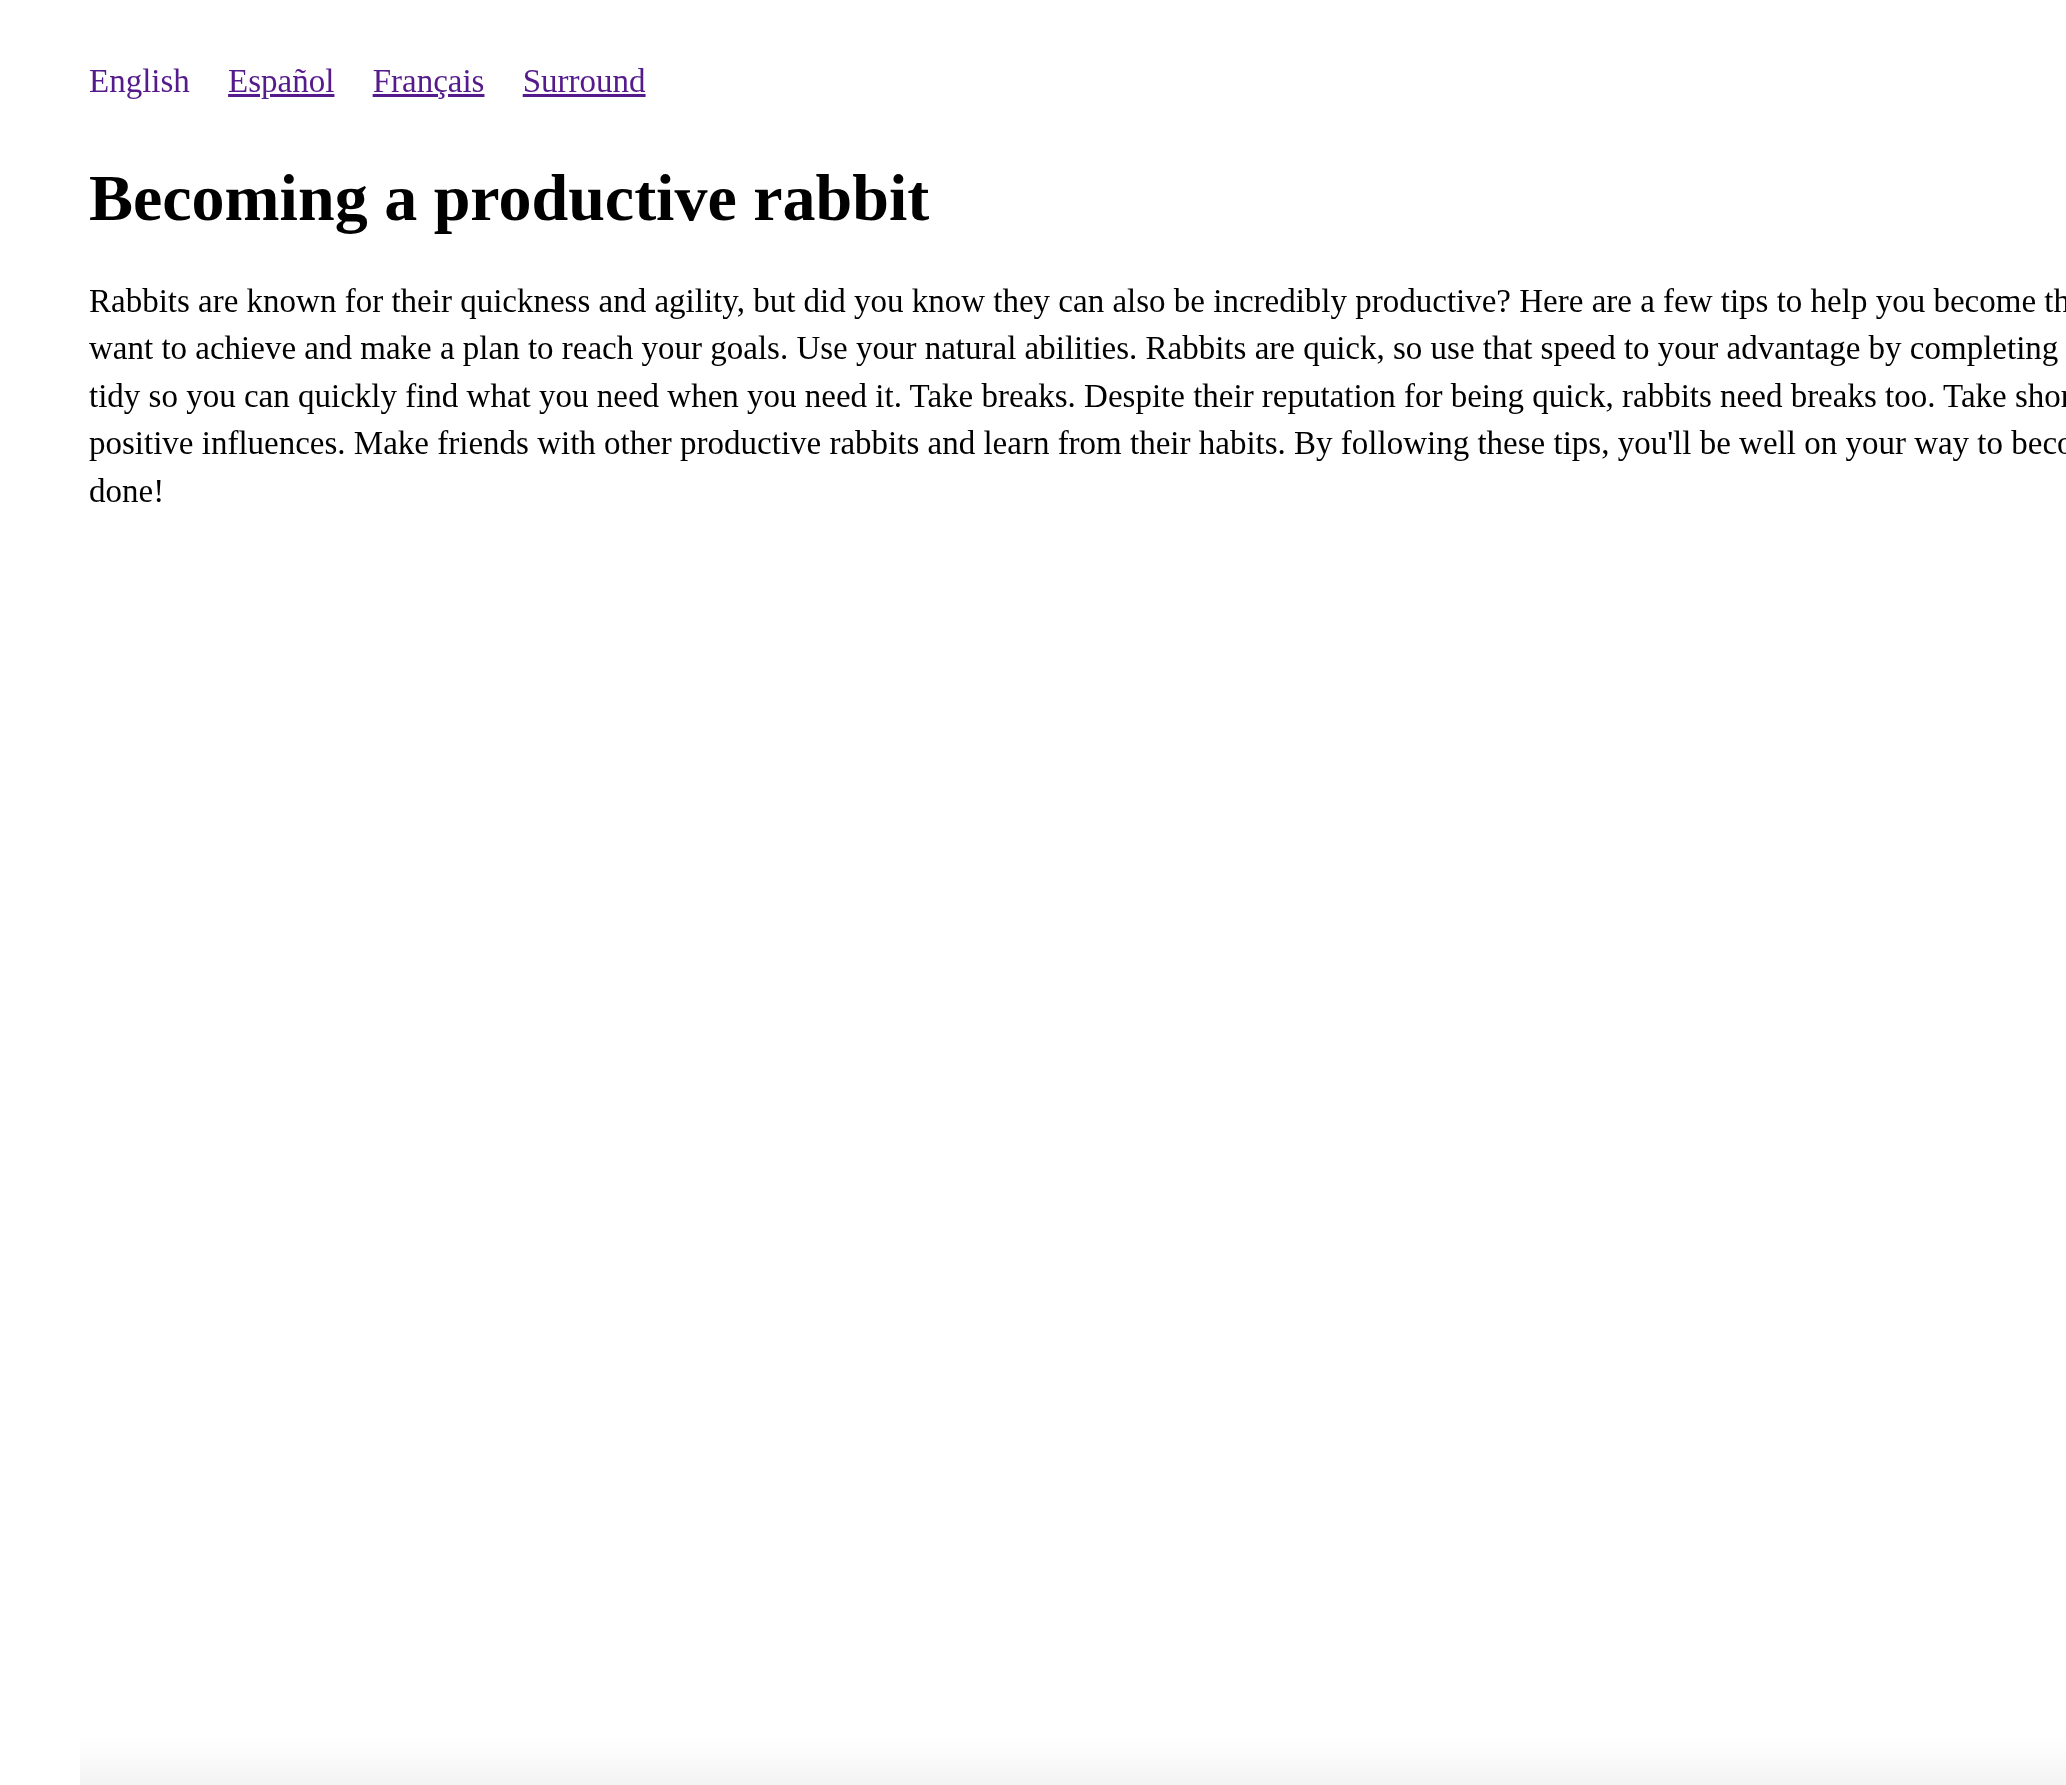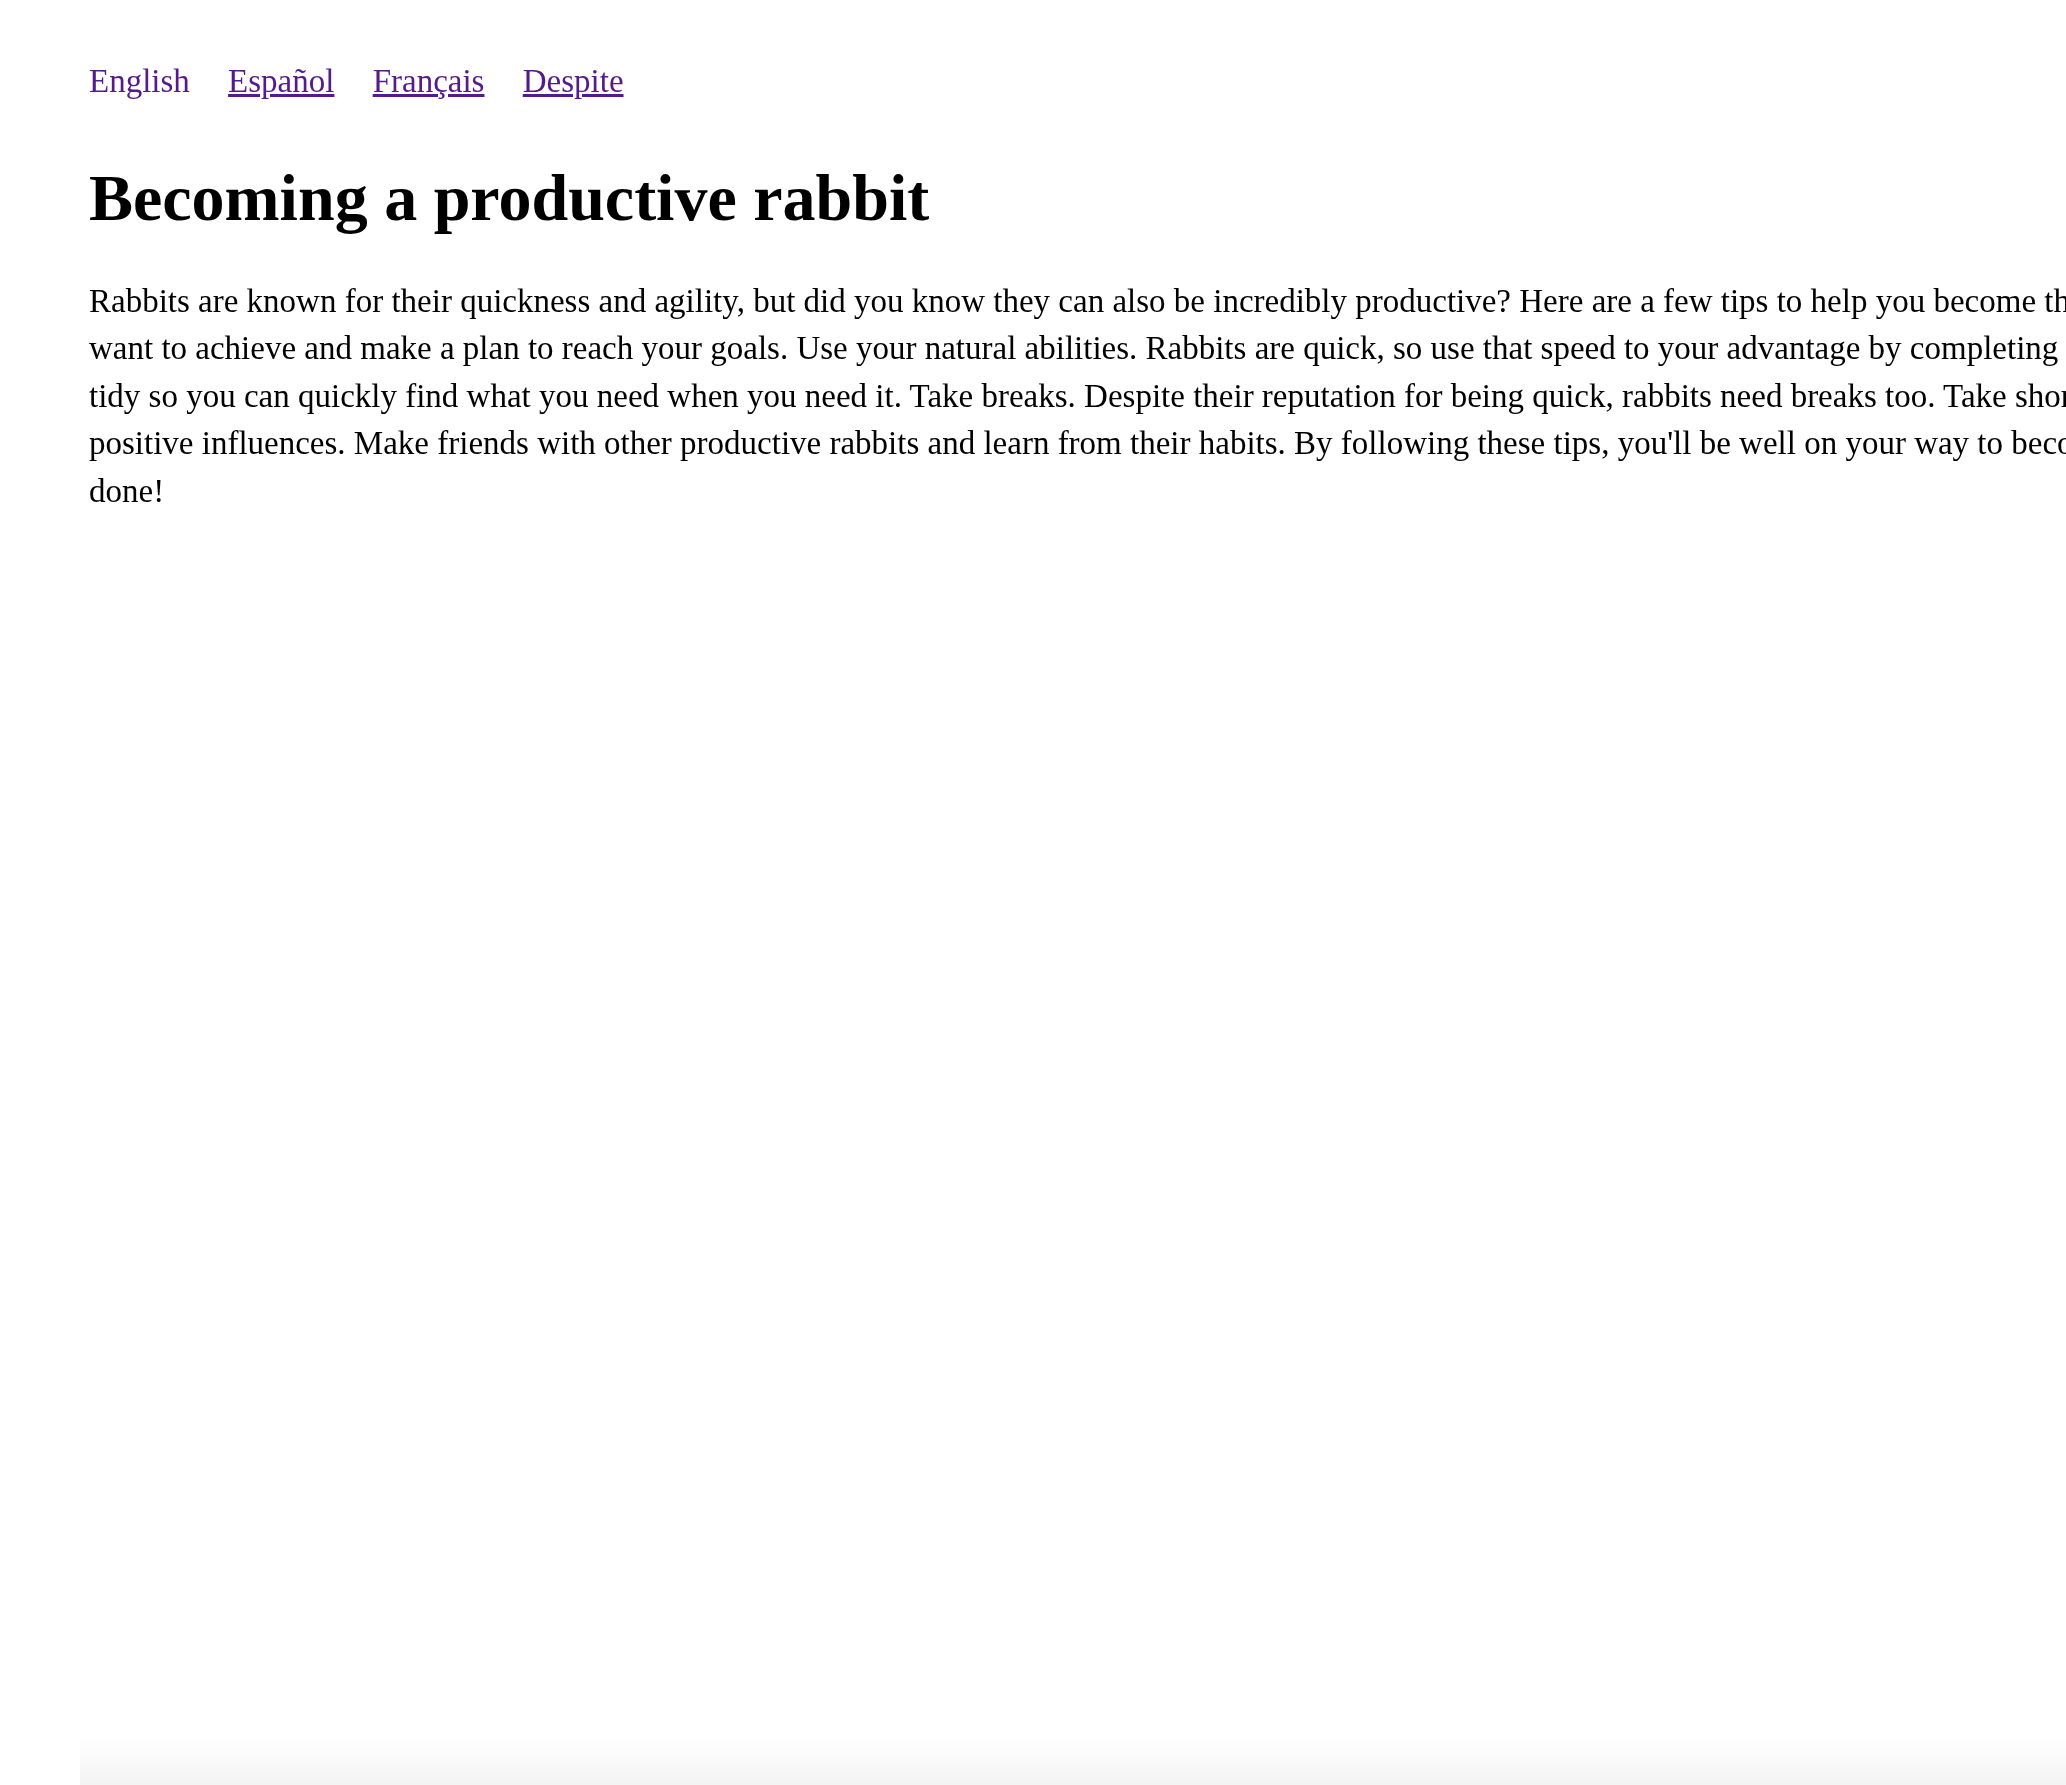--- a/index.html
+++ b/index.html
@@ -52,20 +52,20 @@
     top: 1733px;
     width: 2953px;
     height: 52px;
     background: linear-gradient(180deg, #ffffff 0%, #fcfcfc 35%, #f7f7f7 70%, #f3f3f3 100%);
     pointer-events: none;
   }
 </style>
 </head>
 <body>
 
-<p class="lang-nav"><strong class="lang-current">English</strong> <a href="#">Español</a> <a href="#">Français</a> <a href="#">Despite</a></p>
+<p class="lang-nav"><strong class="lang-current">English</strong> <a href="#">Español</a> <a href="#">Français</a> <a href="#">Surround</a></p>
 
 <h1 class="page-title">Becoming a productive rabbit</h1>
 
 <p class="article-text">Rabbits are known for their quickness and agility, but did you know they can also be incredibly productive? Here are a few tips to help you become the most productive rabbit you can be: Set clear goals. Determine what you want to achieve and make a plan to reach your goals. Use your natural abilities. Rabbits are quick, so use that speed to your advantage by completing tasks quickly and efficiently. Stay organized. Keep your burrow neat and tidy so you can quickly find what you need when you need it. Take breaks. Despite their reputation for being quick, rabbits need breaks too. Take short hops to stretch your legs and rest your mind. Surround yourself with positive influences. Make friends with other productive rabbits and learn from their habits. By following these tips, you'll be well on your way to becoming the most productive rabbit you can be. So, get hopping and get things done!</p>
 
 <div class="bottom-shadow"></div>
 
 
 </body></html>

